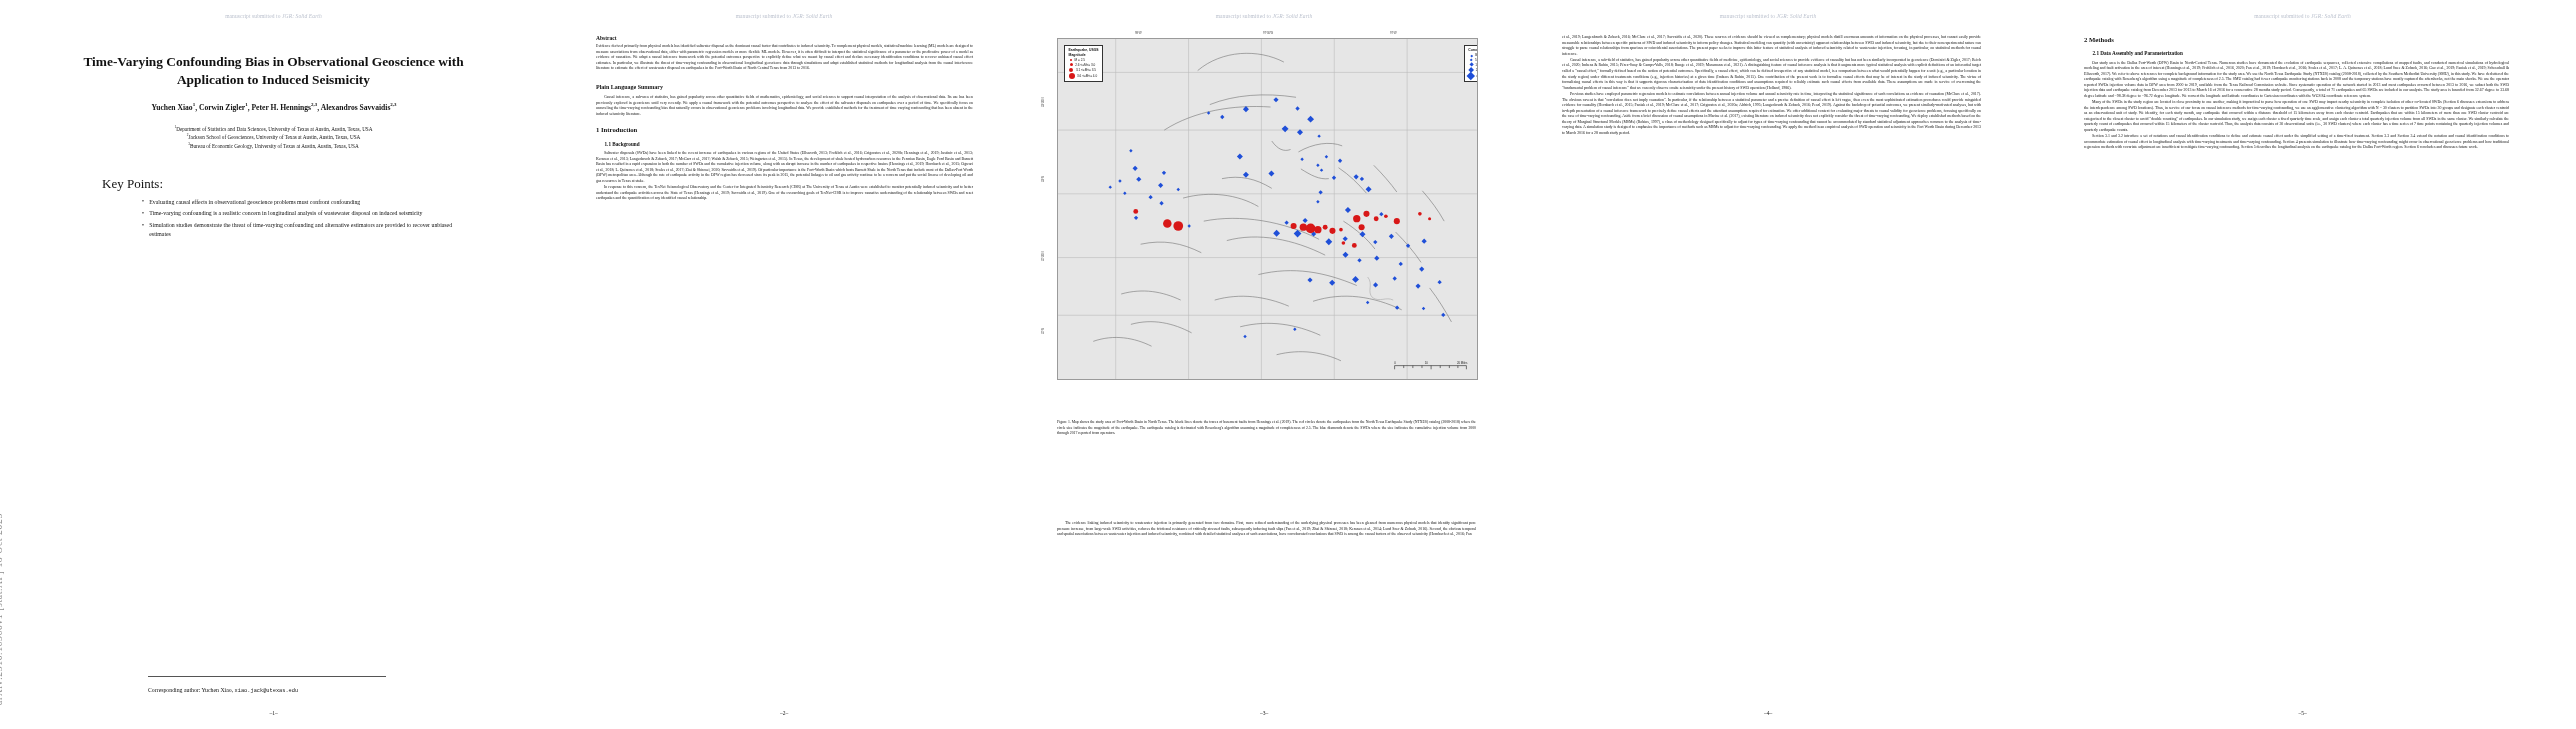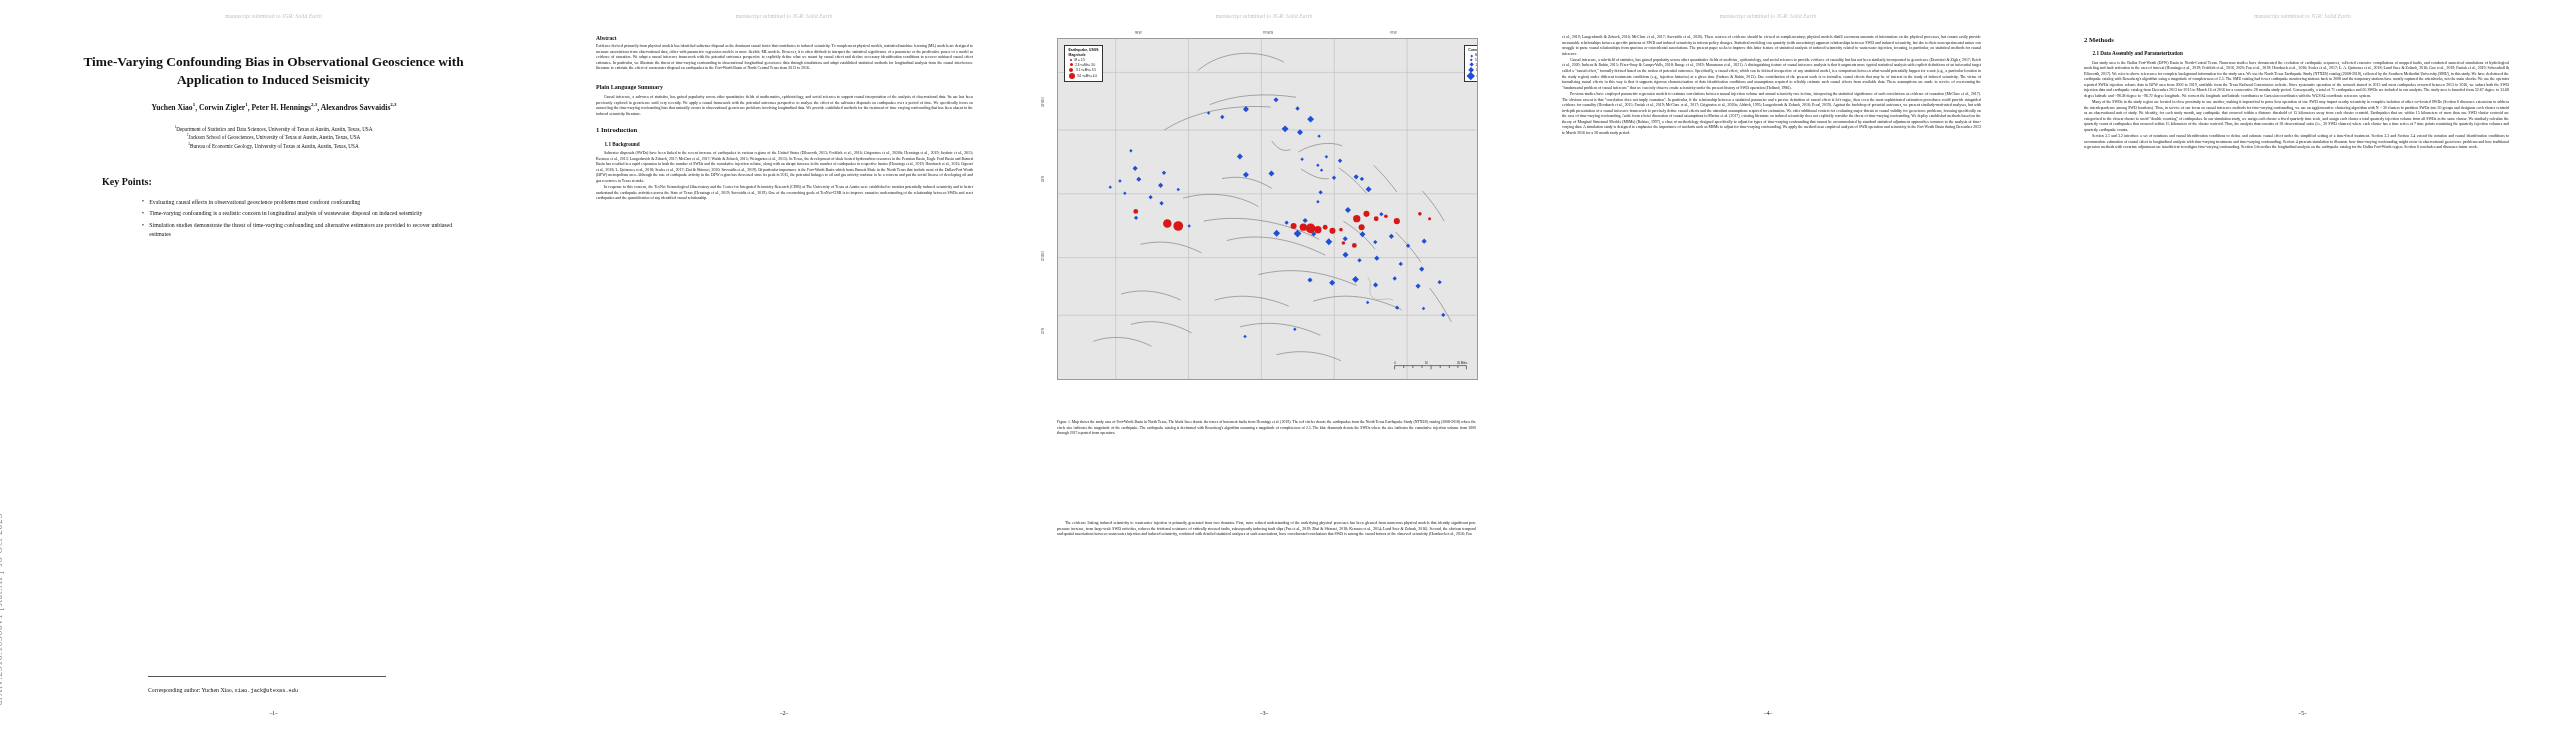--- a/index.html
+++ b/index.html
@@ -11,21 +11,21 @@
   .p3{width:486px;}
   .p4{width:522px;}
   .p5{width:547px;}
   .runhead{position:absolute;top:13.4px;left:0;width:100%;text-align:center;font-size:5.5px;color:#b9bfcc;letter-spacing:0.1px;font-family:"Liberation Serif",serif;}
   .runhead i{font-style:italic;}
   .arxiv{position:absolute;left:3.6px;bottom:24px;transform-origin:left bottom;transform:rotate(-90deg);white-space:nowrap;font-size:9.7px;color:#8d8d8d;font-family:"Liberation Serif",serif;letter-spacing:0.6px;}
   .title{position:absolute;top:53px;left:55px;width:437px;text-align:center;font-size:13.4px;font-weight:bold;line-height:1.35;font-family:"Liberation Serif",serif;}
   .authors{position:absolute;top:102px;left:49px;width:450px;text-align:center;font-size:7.6px;font-weight:bold;}
   .affil{position:absolute;top:125px;left:67px;width:413px;text-align:center;font-size:5.2px;line-height:1.45;}
   sup{font-size:.66em;vertical-align:super;}
-  .kp-head{position:absolute;top:176px;left:102px;font-size:10px;font-weight:bold;text-align:center;}
+  .kp-head{position:absolute;top:176px;left:102px;font-size:13px;font-weight:normal;text-align:center;}
   .kp{position:absolute;top:192px;left:102px;width:322px;font-size:5.8px;line-height:1.5;}
   .kp li{margin-bottom:3px;list-style:none;position:relative;padding-left:7.3px;}
   .kp li:before{content:"\2022";position:absolute;left:0;top:-0.6px;font-size:5.5px;}
   .rule{position:absolute;left:148px;bottom:52px;width:238px;height:0.6px;background:#555;}
   .corr{position:absolute;left:148px;bottom:35px;font-size:5.8px;}
   .corr .mono{font-family:"Liberation Mono",monospace;font-size:5.3px;}
   .pageno{position:absolute;bottom:13.4px;left:0;width:100%;text-align:center;font-size:5.5px;}
   .col{position:absolute;font-size:3.9px;line-height:1.43;text-align:justify;font-family:"Liberation Serif",serif;hyphens:auto;}
   .h1{font-size:6.7px;font-weight:bold;margin:8px 0 4.3px 0;}
   .h2{font-size:5.2px;font-weight:bold;margin:5.5px 0 3px 0;padding-left:8.5px;}

